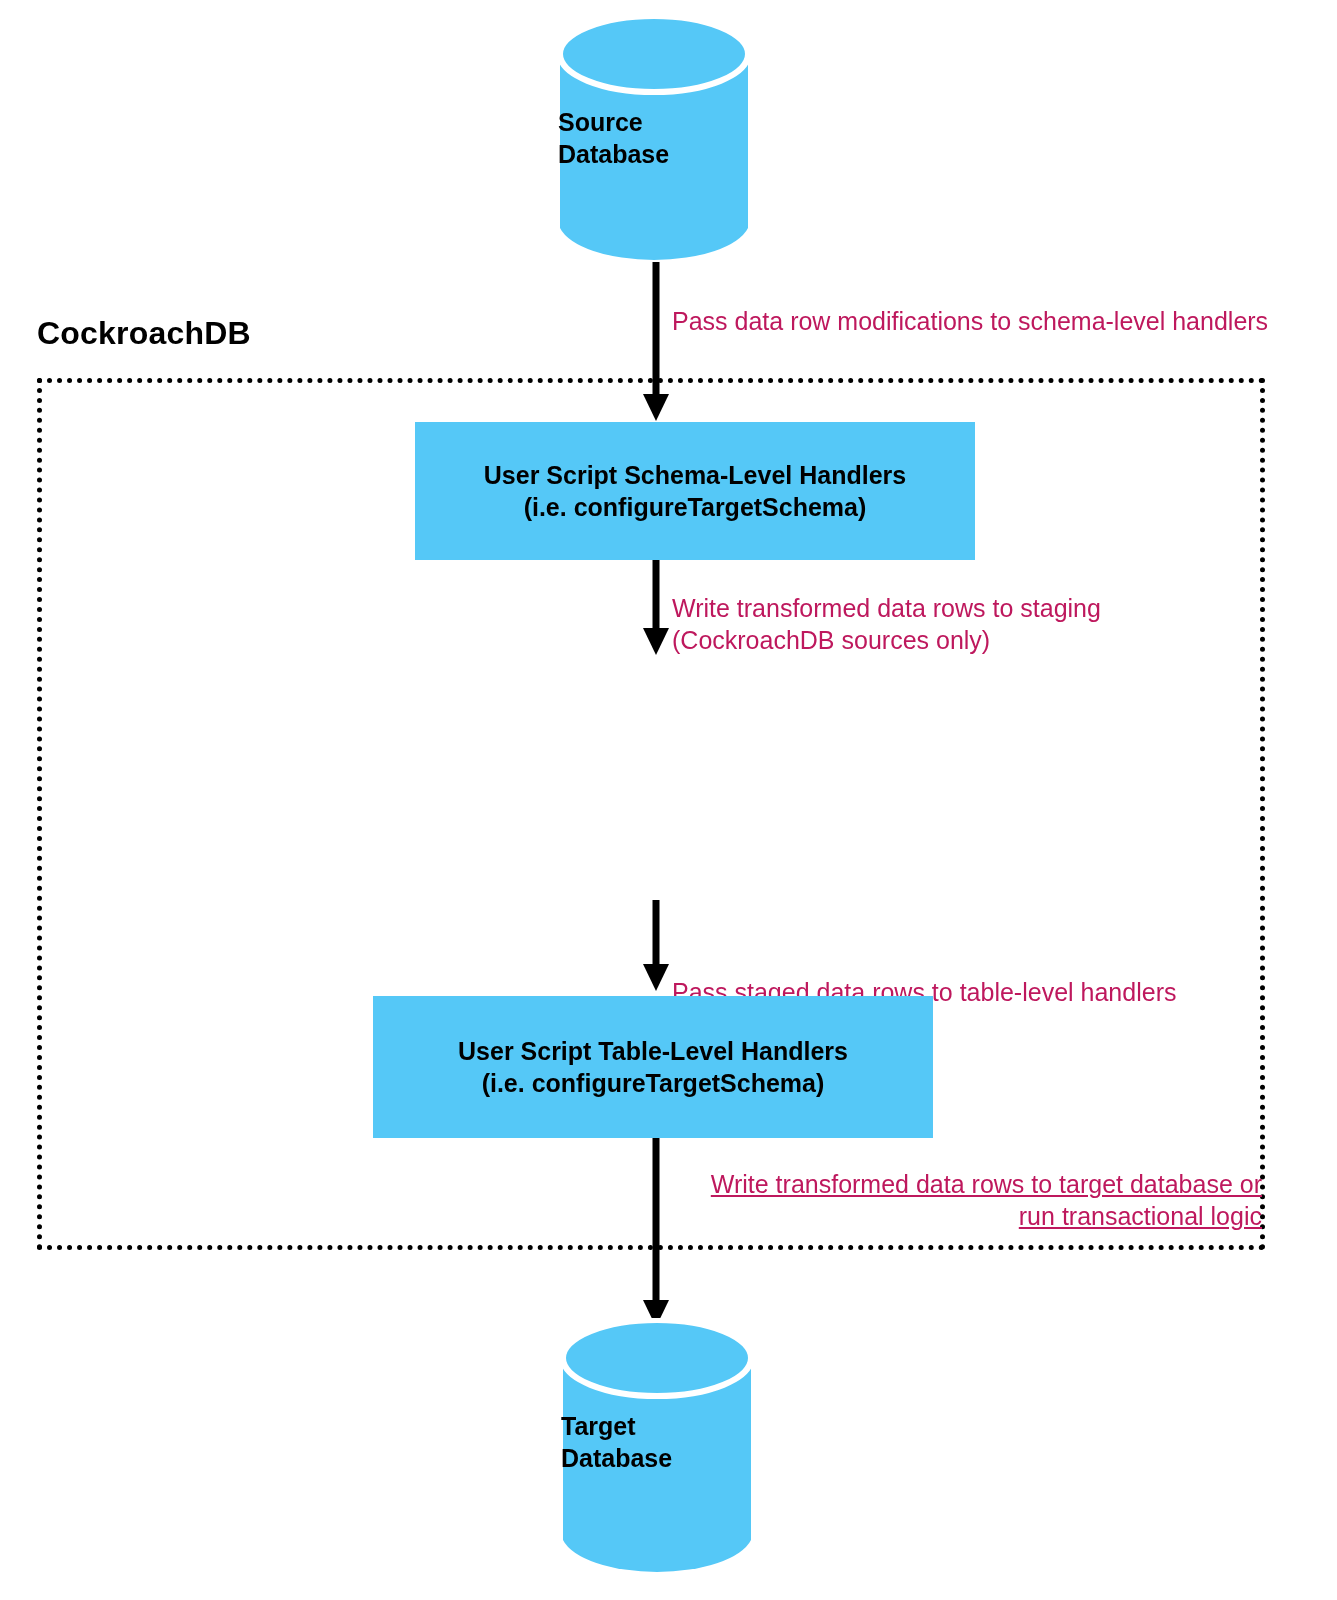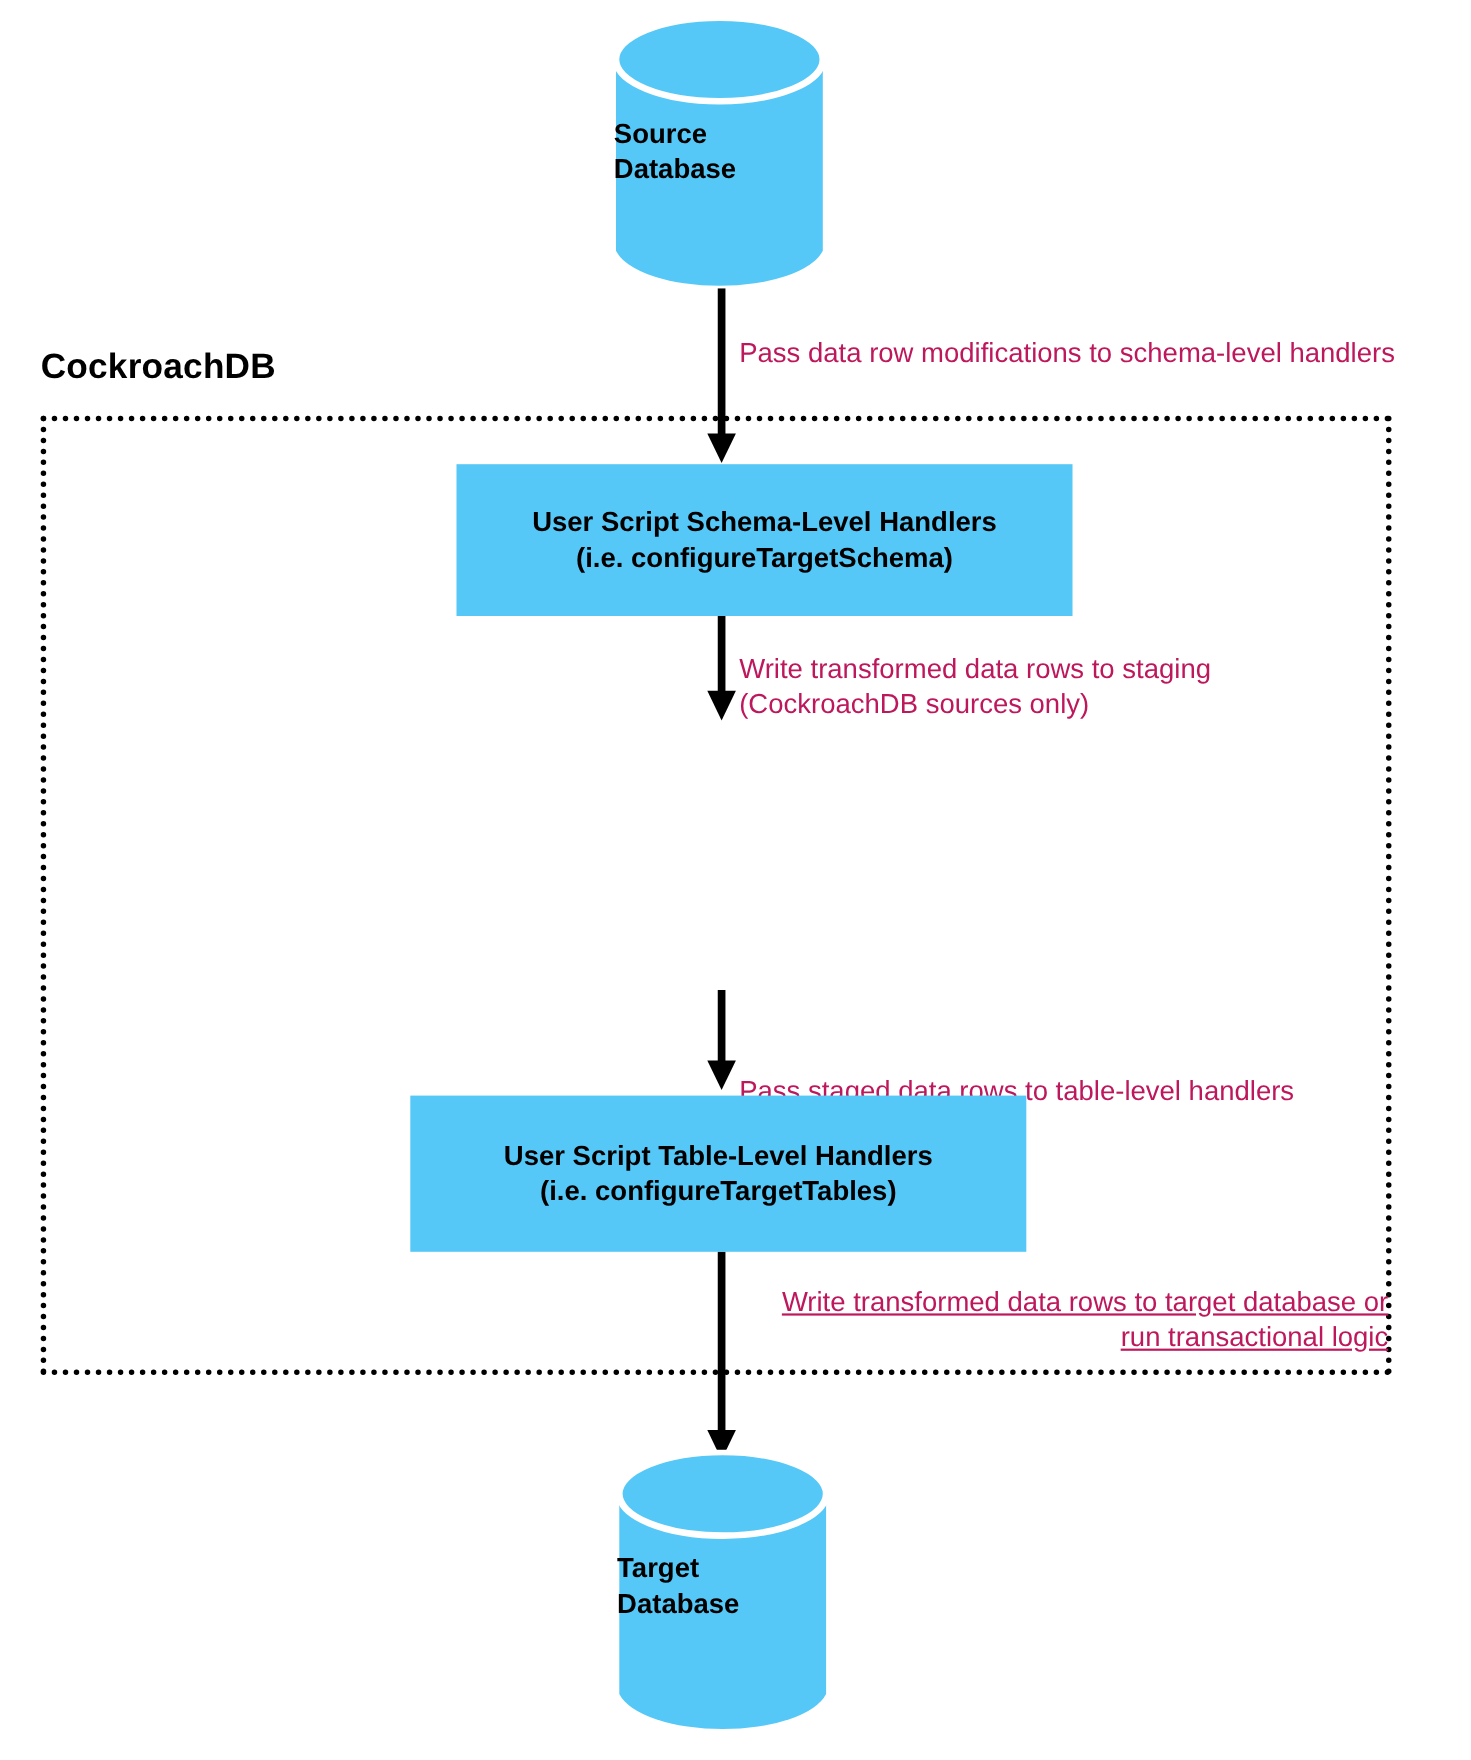--- a/index.html
+++ b/index.html
@@ -135,21 +135,21 @@
   <div class="arrow" style="left:640px; top:900px; width:32px; height:92px;">
     <svg class="arrow-svg" width="32" height="92" viewBox="0 0 32 92">
       <line x1="16" y1="0" x2="16" y2="70" stroke="#000000" stroke-width="7"></line>
       <polygon points="3,64 29,64 16,91" fill="#000000"></polygon>
     </svg>
   </div>
   <div class="edge-label" style="left:672px; top:932px; width:540px; text-align:left;margin-top:44px;">Pass staged data rows to table-level handlers</div>
 
   <div class="rect-node" style="left:373px; top:996px; width:560px; height:142px;">
     <div class="rect-label">User Script Table-Level Handlers
-(i.e. configureTargetTables)</div>
+(i.e. configureTargetSchema)</div>
   </div>
 
   <div class="arrow" style="left:640px; top:1138px; width:32px; height:190px;">
     <svg class="arrow-svg" width="32" height="190" viewBox="0 0 32 190">
       <line x1="16" y1="0" x2="16" y2="168" stroke="#000000" stroke-width="7"></line>
       <polygon points="3,162 29,162 16,189" fill="#000000"></polygon>
     </svg>
   </div>
   <div class="edge-label" style="left:672px; top:1168px; width:590px; text-align:right;text-decoration:underline;">Write transformed data rows to target database or
 run transactional logic</div>

